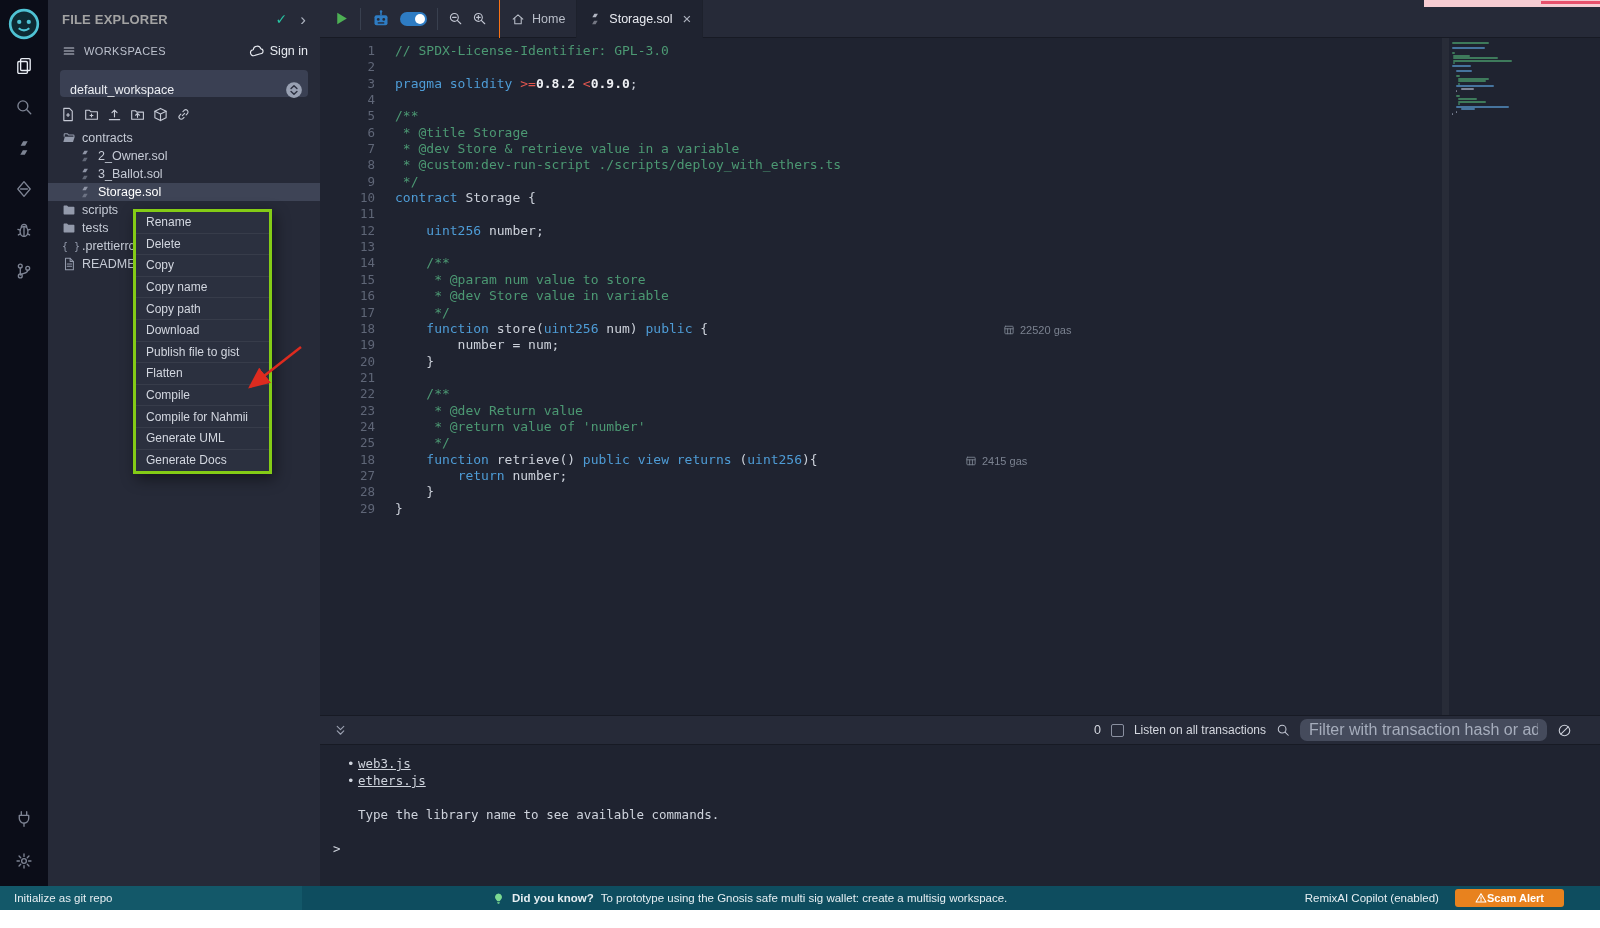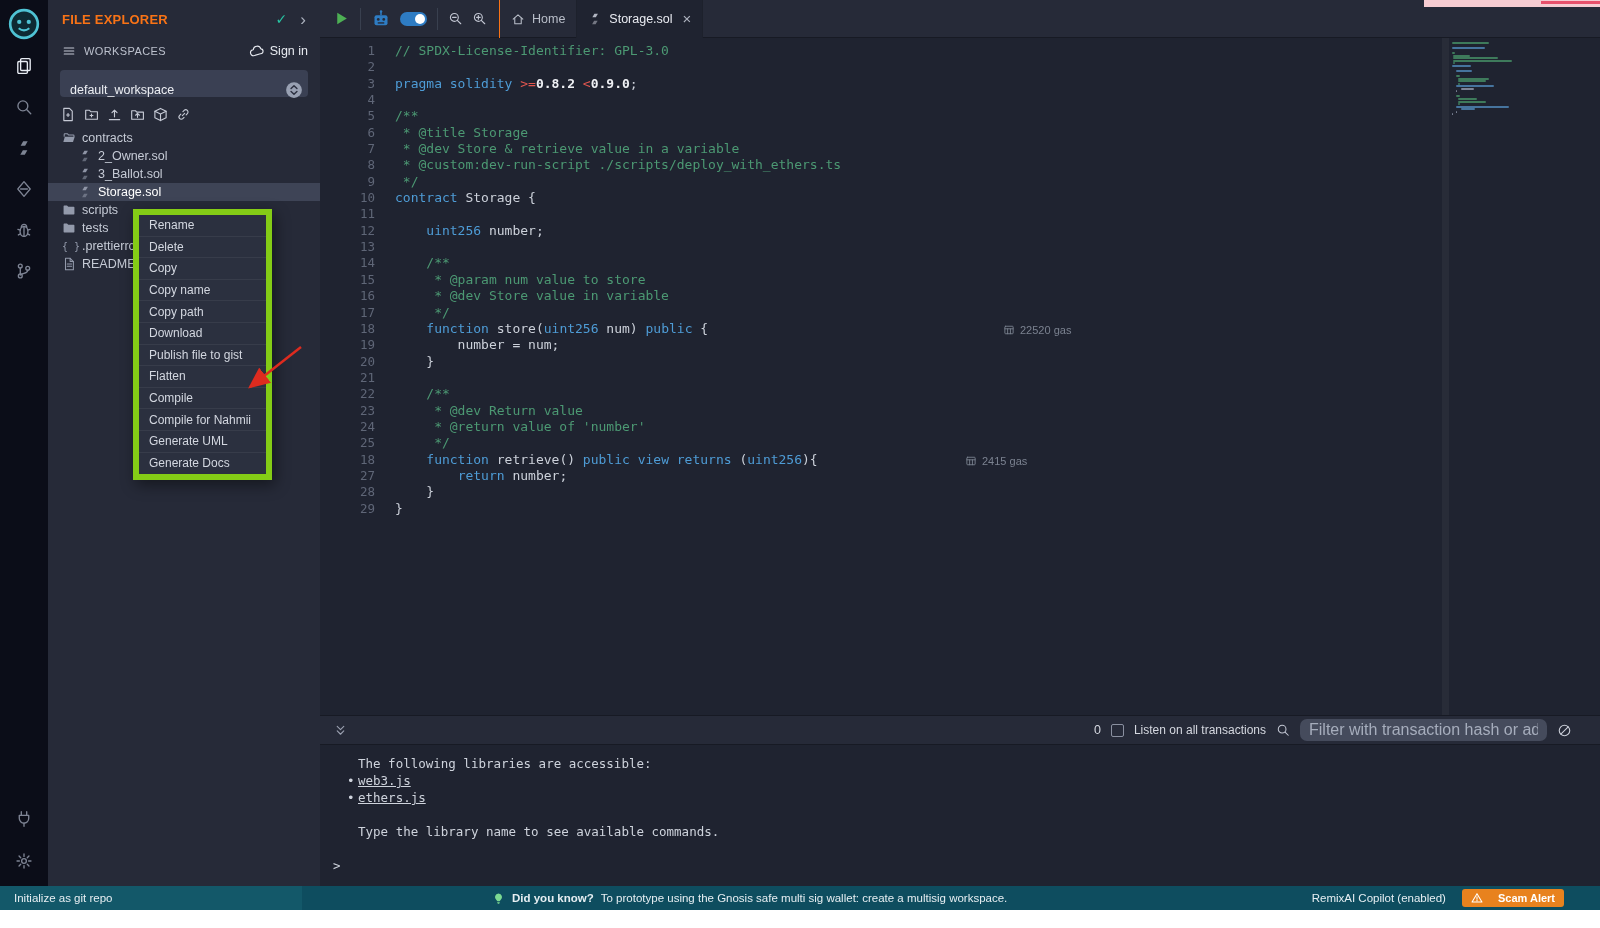--- a/index.html
+++ b/index.html
@@ -13,41 +13,41 @@
   .logo{width:34px;height:34px;margin-top:7px;cursor:pointer}
   .logo svg{width:100%;height:100%}
   .rail-top{margin-top:16px;display:flex;flex-direction:column;gap:23px;align-items:center}
   .rail-item{width:18px;height:18px;color:#7e8494;cursor:pointer}
   .rail-item.active{color:#e9edf4}
   .rail-bottom{margin-top:auto;margin-bottom:16px;display:flex;flex-direction:column;gap:24px;align-items:center}
 
   
   .panel{position:absolute;left:48px;top:0;width:272px;height:886px;background:#262a38;z-index:4}
   .panel-head{height:38px;display:flex;align-items:center;padding:0 14px}
-  .panel-title{font-size:13px;font-weight:bold;color:#f97316;letter-spacing:.2px}
+  .panel-title{font-size:13px;font-weight:bold;color:#a3a3a3;letter-spacing:.2px}
   .head-ic{margin-left:auto;display:flex;align-items:center;gap:13px}
   .checkmark{color:#27c3a2;font-size:14px;font-weight:bold;font-family:"DejaVu Sans",sans-serif;cursor:pointer}
   .chevr{color:#aab0bd;font-size:17px;line-height:1;cursor:pointer}
   .ws-row{height:26px;display:flex;align-items:center;padding:0 12px 0 14px;gap:8px}
   .hamb{width:14px;height:14px;color:#c3c7d3;cursor:pointer}
   .ws-label{font-size:11px;color:#bcc1cd;letter-spacing:.4px}
   .signin{margin-left:auto;display:flex;align-items:center;gap:6px;color:#e7eaf0;font-size:12.5px;cursor:pointer}
   .cloudic{width:15px;height:15px;color:#e7eaf0}
   .ws-select{margin:6px 12px 8px;height:27px;background:#3a4053;border-radius:4px;display:flex;align-items:center;padding:12px 5px 0 10px;font-size:12.5px;color:#eceef3;cursor:pointer}
   .sel-badge{margin-left:auto;width:18px;height:18px}
   .fe-toolbar{display:flex;gap:8px;padding:2px 12px 7px 13px;color:#c6cad5}
   .fe-toolbar .tb{width:15px;height:15px;cursor:pointer}
   .tree{font-size:12.5px;color:#c6cbd6}
   .tree-row{height:18px;display:flex;align-items:center;gap:6px;cursor:pointer;white-space:nowrap;overflow:hidden}
   .tree-row.selected{background:#3e4456;color:#fff}
   .ticon{width:14px;height:14px;flex:none;color:#939aab;display:inline-block}
   .brc{font-family:"DejaVu Sans Mono",monospace;font-size:10px;color:#939aab}
 
   
-  .ctx{position:absolute;left:133px;top:209px;width:139px;background:#2b303f;border:6px solid #84cc16;box-shadow:3px 5px 14px rgba(0,0,0,.45);z-index:40}
+  .ctx{position:absolute;left:133px;top:209px;width:139px;background:#2b303f;border:3px solid #84cc16;box-shadow:3px 5px 14px rgba(0,0,0,.45);z-index:40}
   .ctx-item{height:21.6px;display:flex;align-items:center;padding-left:10px;font-size:12px;color:#d3d7e0;border-bottom:1px solid rgba(255,255,255,.06);cursor:pointer}
   .ctx-item:last-child{border-bottom:none}
 
   
   .main{position:absolute;left:320px;top:0;width:1280px;height:886px;background:#1f2330}
   .tabbar{position:absolute;top:0;left:0;right:0;height:38px;background:#262a38;border-bottom:1px solid #171a24;display:flex;align-items:center}
   .play{width:17px;height:17px;margin-left:13px;cursor:pointer}
   .sep{width:1px;height:22px;background:#39404f;margin:0 10px}
   .robot{width:20px;height:20px;cursor:pointer}
   .toggle{width:27px;height:14px;border-radius:8px;background:#2e7cc3;margin-left:9px;position:relative;cursor:pointer}
@@ -96,21 +96,21 @@
   .tl.prompt{margin-left:-25px}
 
   
   .status{position:absolute;left:0;top:886px;width:1600px;height:24px;background:#0e4d5f;display:flex;align-items:center;color:#e6eef2;font-size:11.5px;z-index:6}
   .st-left{width:302px;height:100%;background:#135869;display:flex;align-items:center;padding:0 14px;cursor:pointer}
   .st-tip{position:absolute;left:492px;top:0;height:100%;display:flex;align-items:center;gap:7px}
   .st-tip b{font-weight:bold}
   .bulbic{width:13px;height:13px}
   .st-right{margin-left:auto;display:flex;align-items:center;gap:16px;padding-right:36px}
   .copilot{cursor:pointer}
-  .scam{display:flex;align-items:flex-end;gap:15px;background:#e8821e;color:#fff;font-size:11px;font-weight:bold;padding:3px 9px;border-radius:3px;cursor:pointer}
+  .scam{display:flex;align-items:flex-end;gap:0;background:#e8821e;color:#fff;font-size:11px;font-weight:bold;padding:3px 20px;border-radius:3px;cursor:pointer}
   .warnic{width:12px;height:12px}
   .white-strip{position:absolute;left:0;top:910px;width:1600px;height:18px;background:#fff;z-index:7}
   .pinkA{position:absolute;left:1424px;top:0;width:176px;height:7px;background:#f6ccd2;z-index:8}
   .pinkB{position:absolute;left:1541px;top:1px;width:59px;height:3px;background:#e8506b;z-index:9}
   .arrow{position:absolute;left:0;top:0;pointer-events:none;z-index:50}
 </style>
 </head>
 <body>
 
 <div class="screen">
@@ -538,21 +538,20 @@
         <input class="tfilter" type="text" placeholder="Filter with transaction hash or address" style="">
         <span class="ban icn">
             <svg viewBox="0 0 16 16" fill="none" stroke="currentColor" stroke-width="1.2" stroke-linecap="round" stroke-linejoin="round">
               <circle cx="8" cy="8" r="5.6"></circle>
               <line x1="4.1" y1="11.9" x2="11.9" y2="4.1"></line>
             </svg>
           </span>
       </div>
     </div>
     <div class="termbody">
-        <div class="tl">The following libraries are accessible:</div>
         <div class="tl"><span class="bdot">•</span><a class="tlink">web3.js</a></div>
         <div class="tl"><span class="bdot">•</span><a class="tlink">ethers.js</a></div>
         <div class="tl">&nbsp;</div>
         <div class="tl">Type the library name to see available commands.</div>
         <div class="tl">&nbsp;</div>
         <div class="tl prompt">&gt;</div>
       </div>
   </main>
 
   <footer class="status">

